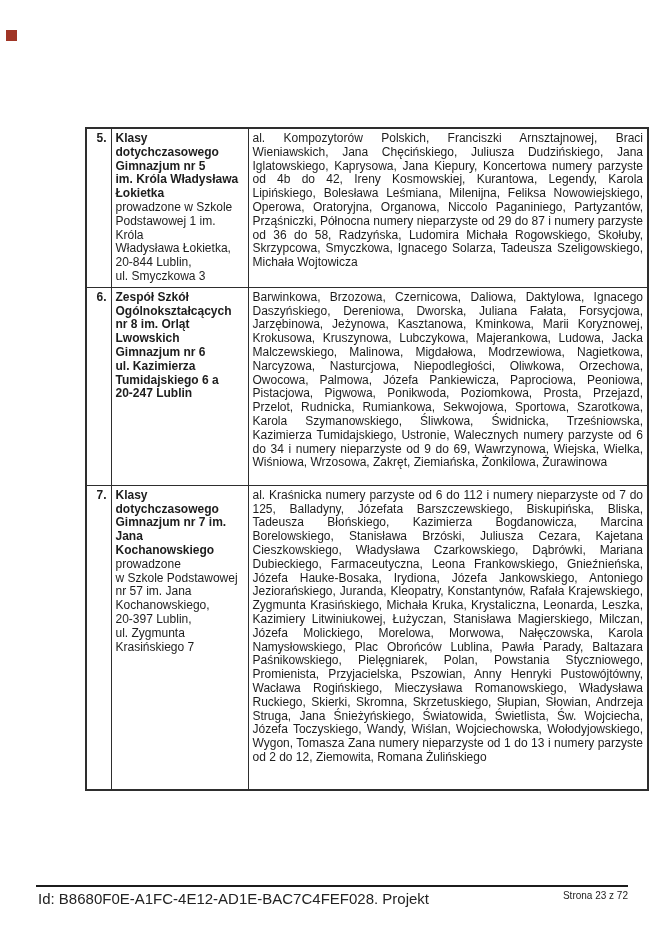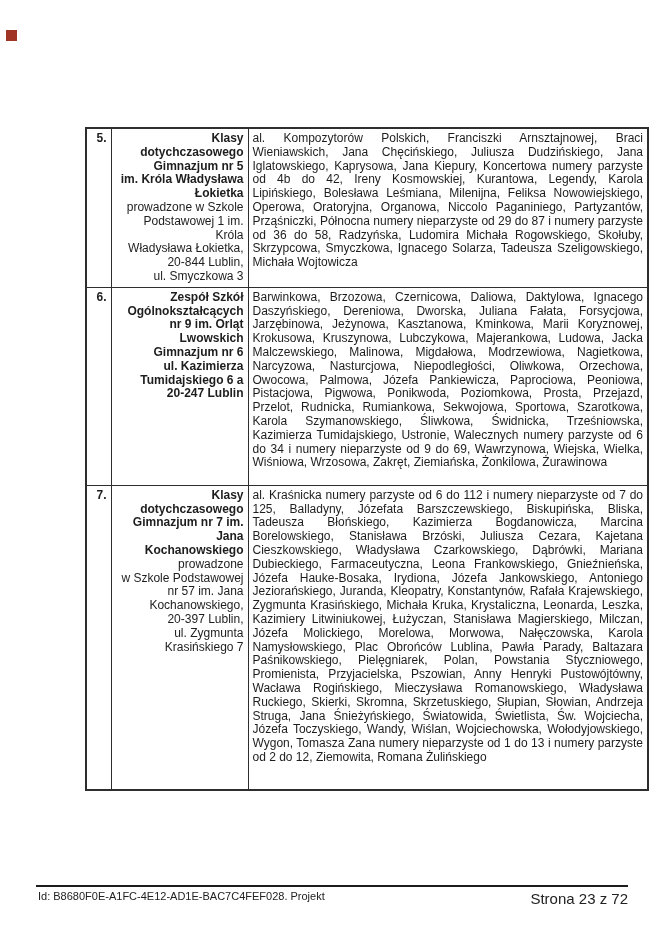--- a/index.html
+++ b/index.html
@@ -38,21 +38,21 @@
     padding: 3px 4px;
     font-size: 12px;
     line-height: 13.8px;
   }
   td.num {
     text-align: right;
     font-weight: bold;
     padding-right: 3px;
     padding-left: 1px;
   }
-  td.school { padding-left: 5px; text-align: right; }
+  td.school { padding-left: 5px; }
   .school-bold {
     font-weight: bold;
     white-space: pre-line;
   }
   .school-rest {
     white-space: pre-line;
   }
   td.streets {
     text-align: justify;
     padding-left: 6px;
@@ -67,28 +67,28 @@
     left: 36px;
     top: 885px;
     width: 592px;
     height: 2px;
     background: #1c1c1c;
   }
   .footer-left {
     position: absolute;
     left: 38px;
     top: 890px;
-    font-size: 11px;
+    font-size: 15px;
     color: #222222;
   }
   .footer-right {
     position: absolute;
     right: 37px;
     top: 890px;
-    font-size: 15px;
+    font-size: 10px;
     color: #222222;
     text-align: right;
   }
 </style>
 </head>
 <body>
 
 <div class="red-mark"></div>
 
 <table class="doc-table">
@@ -112,21 +112,21 @@
 20-844 Lublin,
 ul. Smyczkowa 3</div>
     </td>
     <td class="streets">al. Kompozytorów Polskich, Franciszki Arnsztajnowej, Braci Wieniawskich, Jana Chęcińskiego, Juliusza Dudzińskiego, Jana Iglatowskiego, Kaprysowa, Jana Kiepury, Koncertowa numery parzyste od 4b do 42, Ireny Kosmowskiej, Kurantowa, Legendy, Karola Lipińskiego, Bolesława Leśmiana, Milenijna, Feliksa Nowowiejskiego, Operowa, Oratoryjna, Organowa, Niccolo Paganiniego, Partyzantów, Prząśniczki, Północna numery nieparzyste od 29 do 87 i numery parzyste od 36 do 58, Radzyńska, Ludomira Michała Rogowskiego, Skołuby, Skrzypcowa, Smyczkowa, Ignacego Solarza, Tadeusza Szeligowskiego, Michała Wojtowicza</td>
   </tr>
   <tr class="r2">
     <td class="num">6.</td>
     <td class="school">
       <div class="school-bold">Zespół Szkół
 Ogólnokształcących
-nr 9 im. Orląt
+nr 8 im. Orląt
 Lwowskich
 Gimnazjum nr 6
 ul. Kazimierza
 Tumidajskiego 6 a
 20-247 Lublin</div>
       <div class="school-rest"></div>
     </td>
     <td class="streets">Barwinkowa, Brzozowa, Czernicowa, Daliowa, Daktylowa, Ignacego Daszyńskiego, Dereniowa, Dworska, Juliana Fałata, Forsycjowa, Jarzębinowa, Jeżynowa, Kasztanowa, Kminkowa, Marii Koryznowej, Krokusowa, Kruszynowa, Lubczykowa, Majerankowa, Ludowa, Jacka Malczewskiego, Malinowa, Migdałowa, Modrzewiowa, Nagietkowa, Narcyzowa, Nasturcjowa, Niepodległości, Oliwkowa, Orzechowa, Owocowa, Palmowa, Józefa Pankiewicza, Paprociowa, Peoniowa, Pistacjowa, Pigwowa, Ponikwoda, Poziomkowa, Prosta, Przejazd, Przelot, Rudnicka, Rumiankowa, Sekwojowa, Sportowa, Szarotkowa, Karola Szymanowskiego, Śliwkowa, Świdnicka, Trześniowska, Kazimierza Tumidajskiego, Ustronie, Walecznych numery parzyste od 6 do 34 i numery nieparzyste od 9 do 69, Wawrzynowa, Wiejska, Wielka, Wiśniowa, Wrzosowa, Zakręt, Ziemiańska, Żonkilowa, Żurawinowa</td>
   </tr>
   <tr class="r3">

